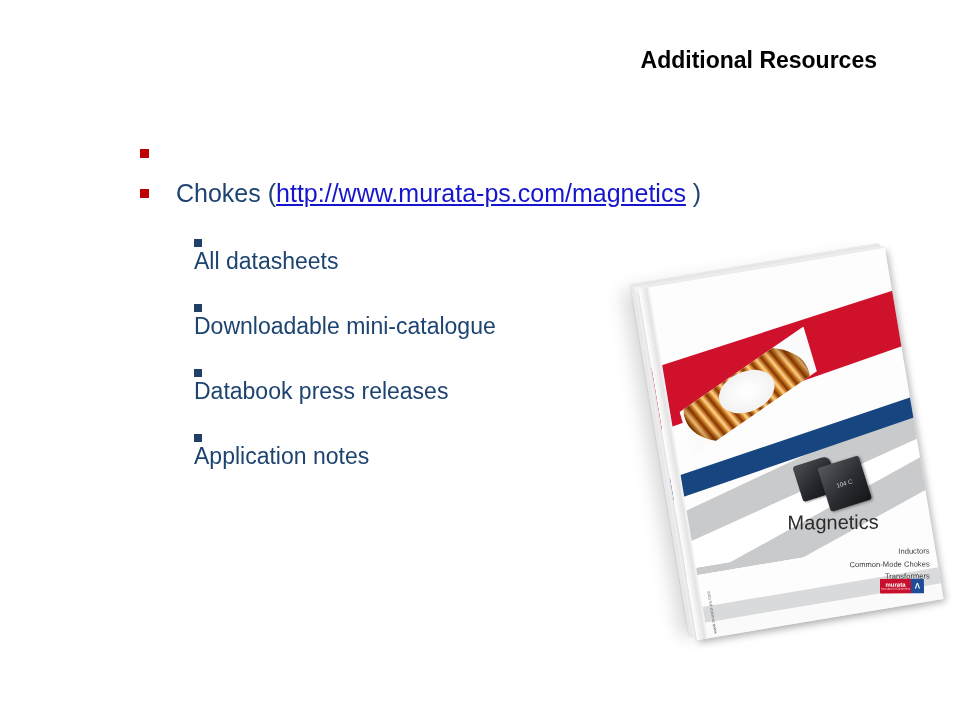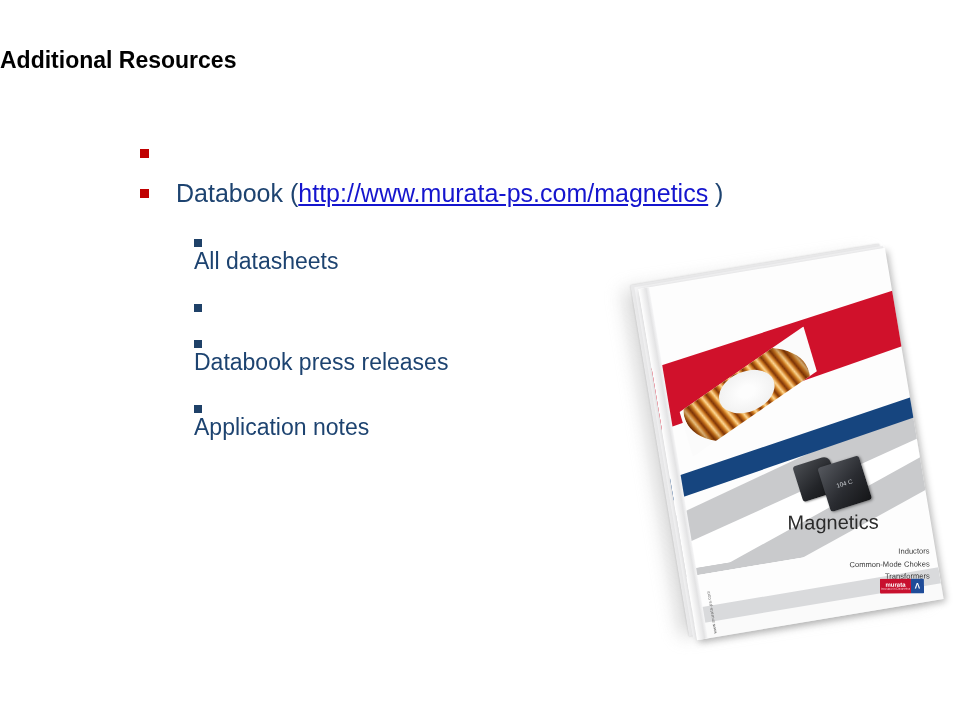--- a/index.html
+++ b/index.html
@@ -18,25 +18,26 @@
     background: #ffffff;
     overflow: hidden;
   }
 
   
   .slide-title {
     position: absolute;
     top: 47px;
     left: 0;
     width: 852px;
-    text-align: left;
+    text-align: right;
     font-size: 23px;
     font-weight: bold;
     color: #000000;
     letter-spacing: 0px;
+    padding-left: 25px;
   }
 
   
   .body-list {
     position: absolute;
     top: 138px;
     left: 140px;
     width: 640px;
   }
   .bullet-row {
@@ -365,30 +366,31 @@
   <div class="slide-title">Additional Resources</div>
 
   <div class="body-list">
 
     <div class="bullet-row level-1">
       <span class="bullet-mark"></span>
     </div>
 
     <div class="bullet-row level-1">
       <span class="bullet-mark"></span>
-      <span class="bullet-text"><span>Databook (</span><a class="hyperlink" href="#">http://www.murata-ps.com/magnetics</a><span> )</span></span>
+      <span class="bullet-text"><span>Chokes (</span><a class="hyperlink" href="#">http://www.murata-ps.com/magnetics</a><span> )</span></span>
     </div>
 
     <div class="bullet-row level-2">
       <span class="bullet-mark"></span>
       <span class="bullet-text">All datasheets</span>
     </div>
 
     <div class="bullet-row level-2">
       <span class="bullet-mark"></span>
+      <span class="bullet-text">Downloadable mini-catalogue</span>
     </div>
 
     <div class="bullet-row level-2">
       <span class="bullet-mark"></span>
       <span class="bullet-text">Databook press releases</span>
     </div>
 
     <div class="bullet-row level-2">
       <span class="bullet-mark"></span>
       <span class="bullet-text">Application notes</span>

